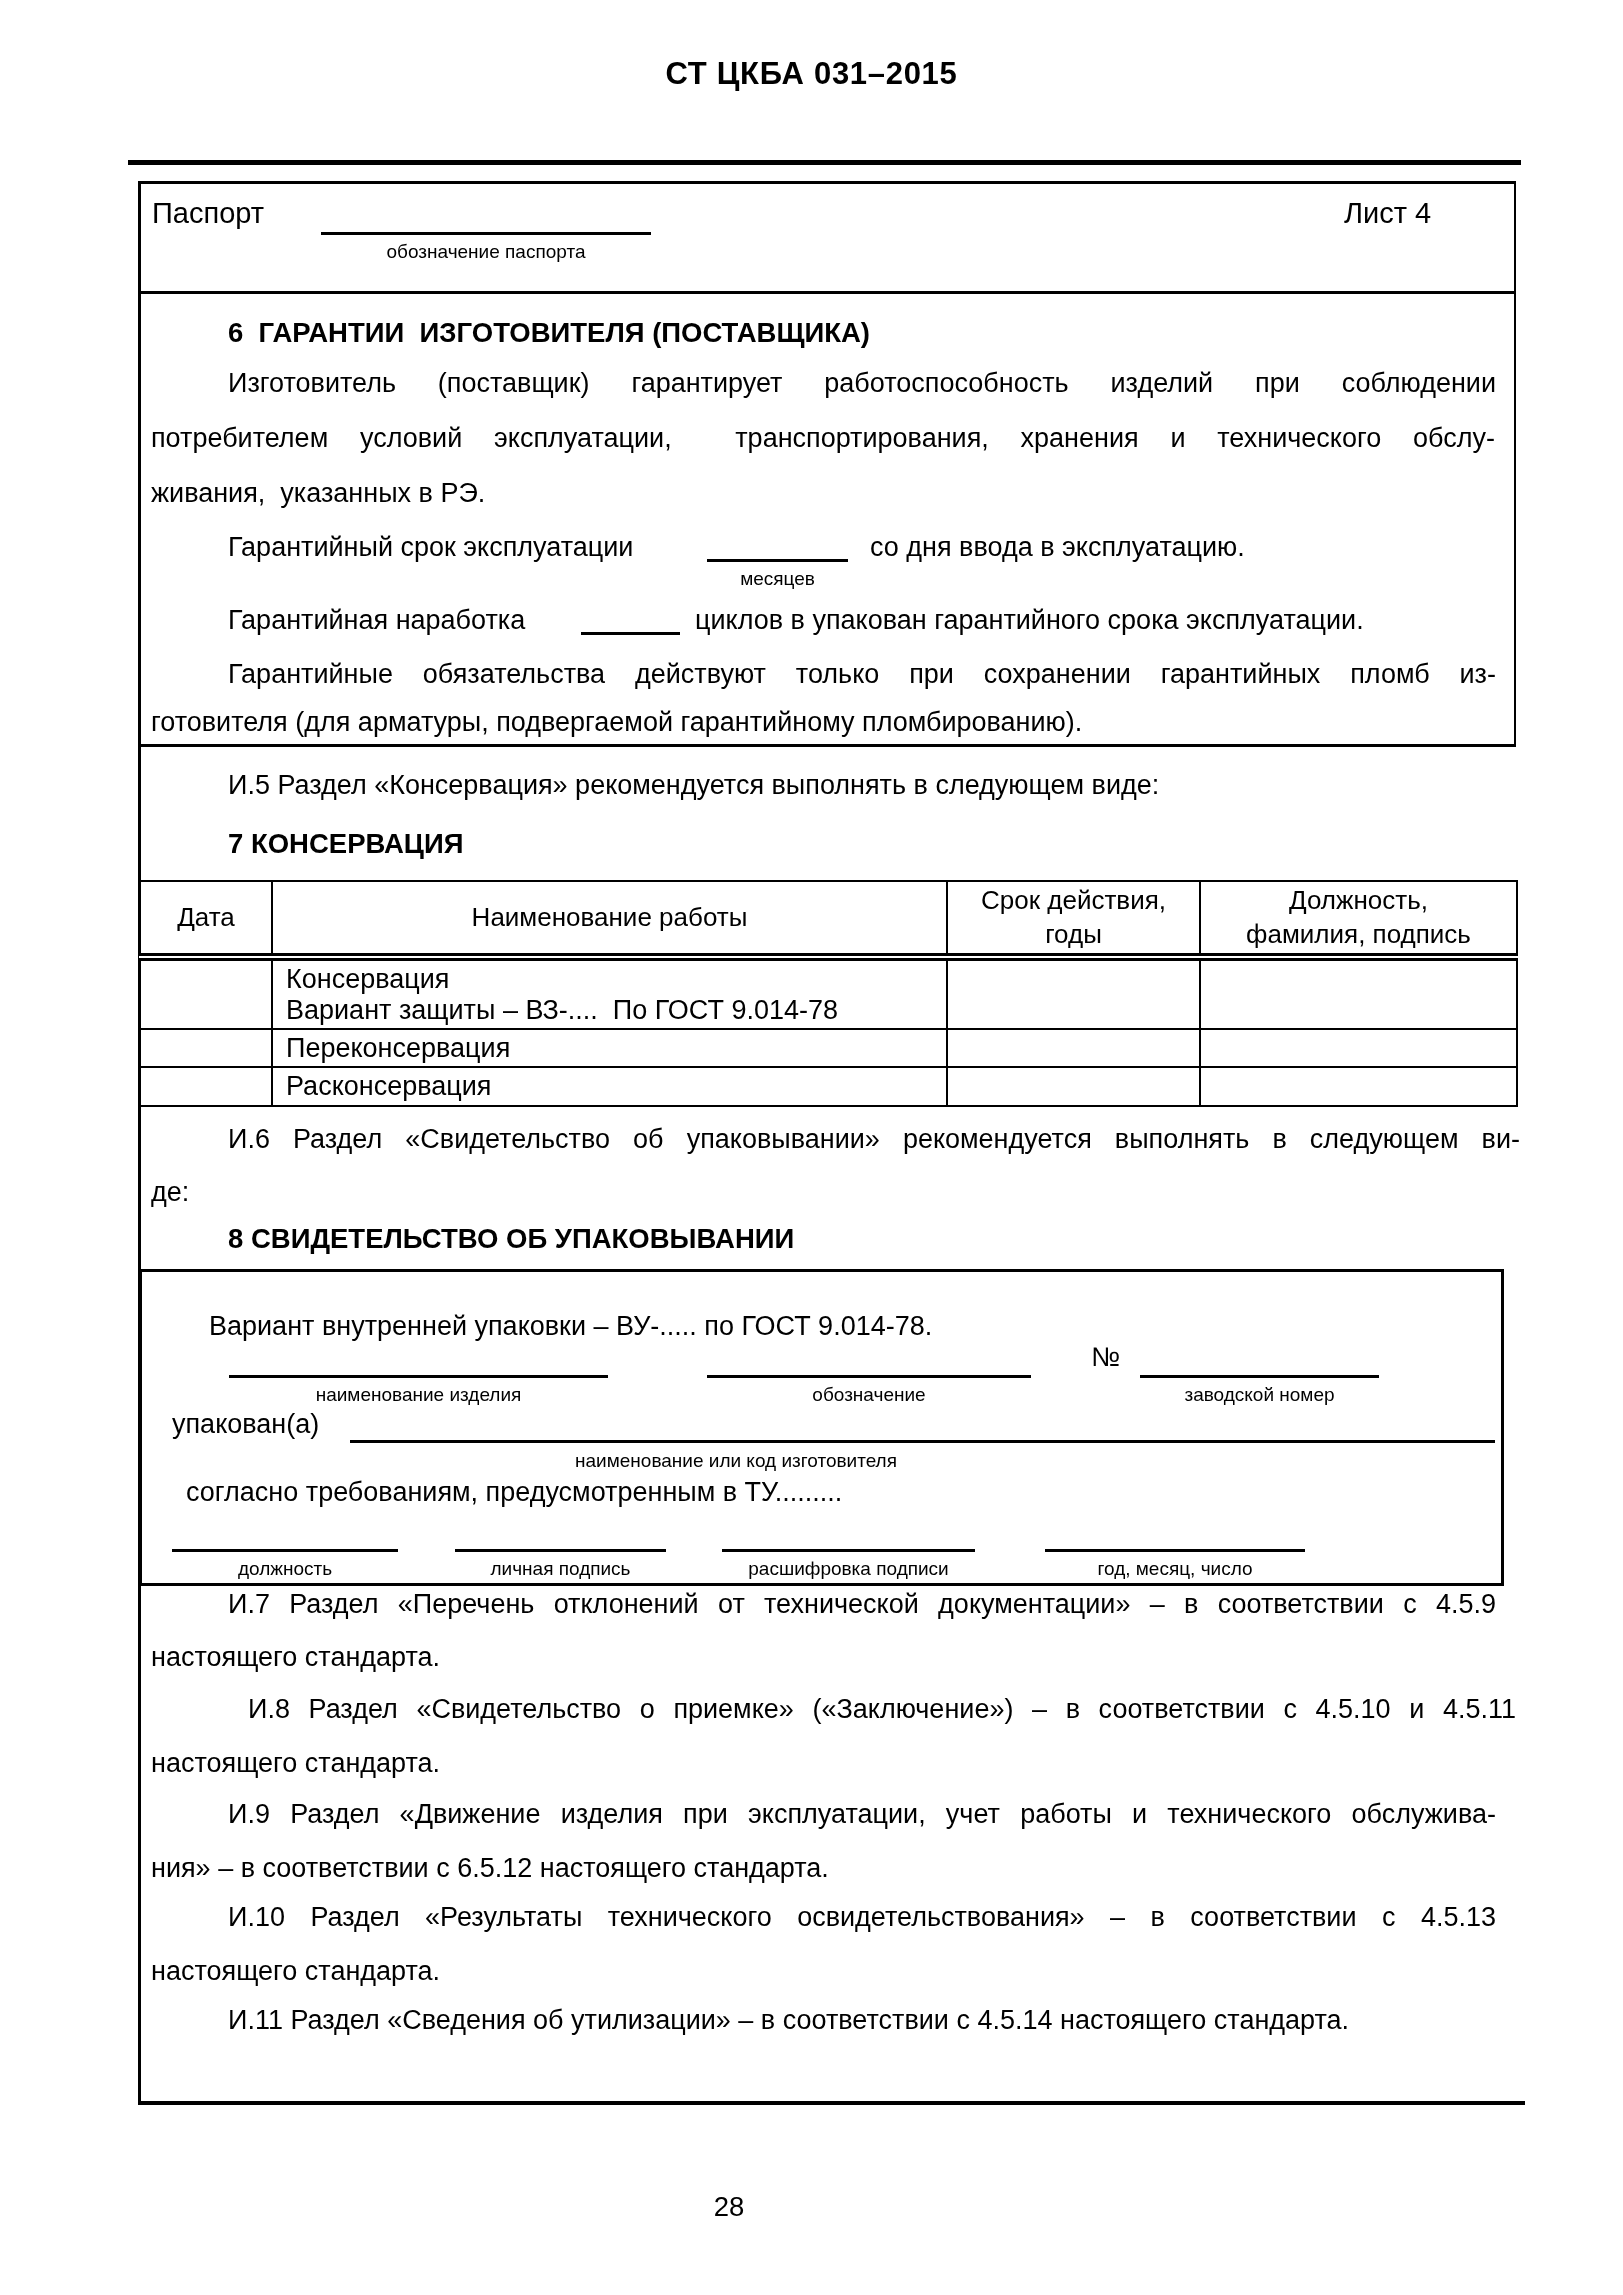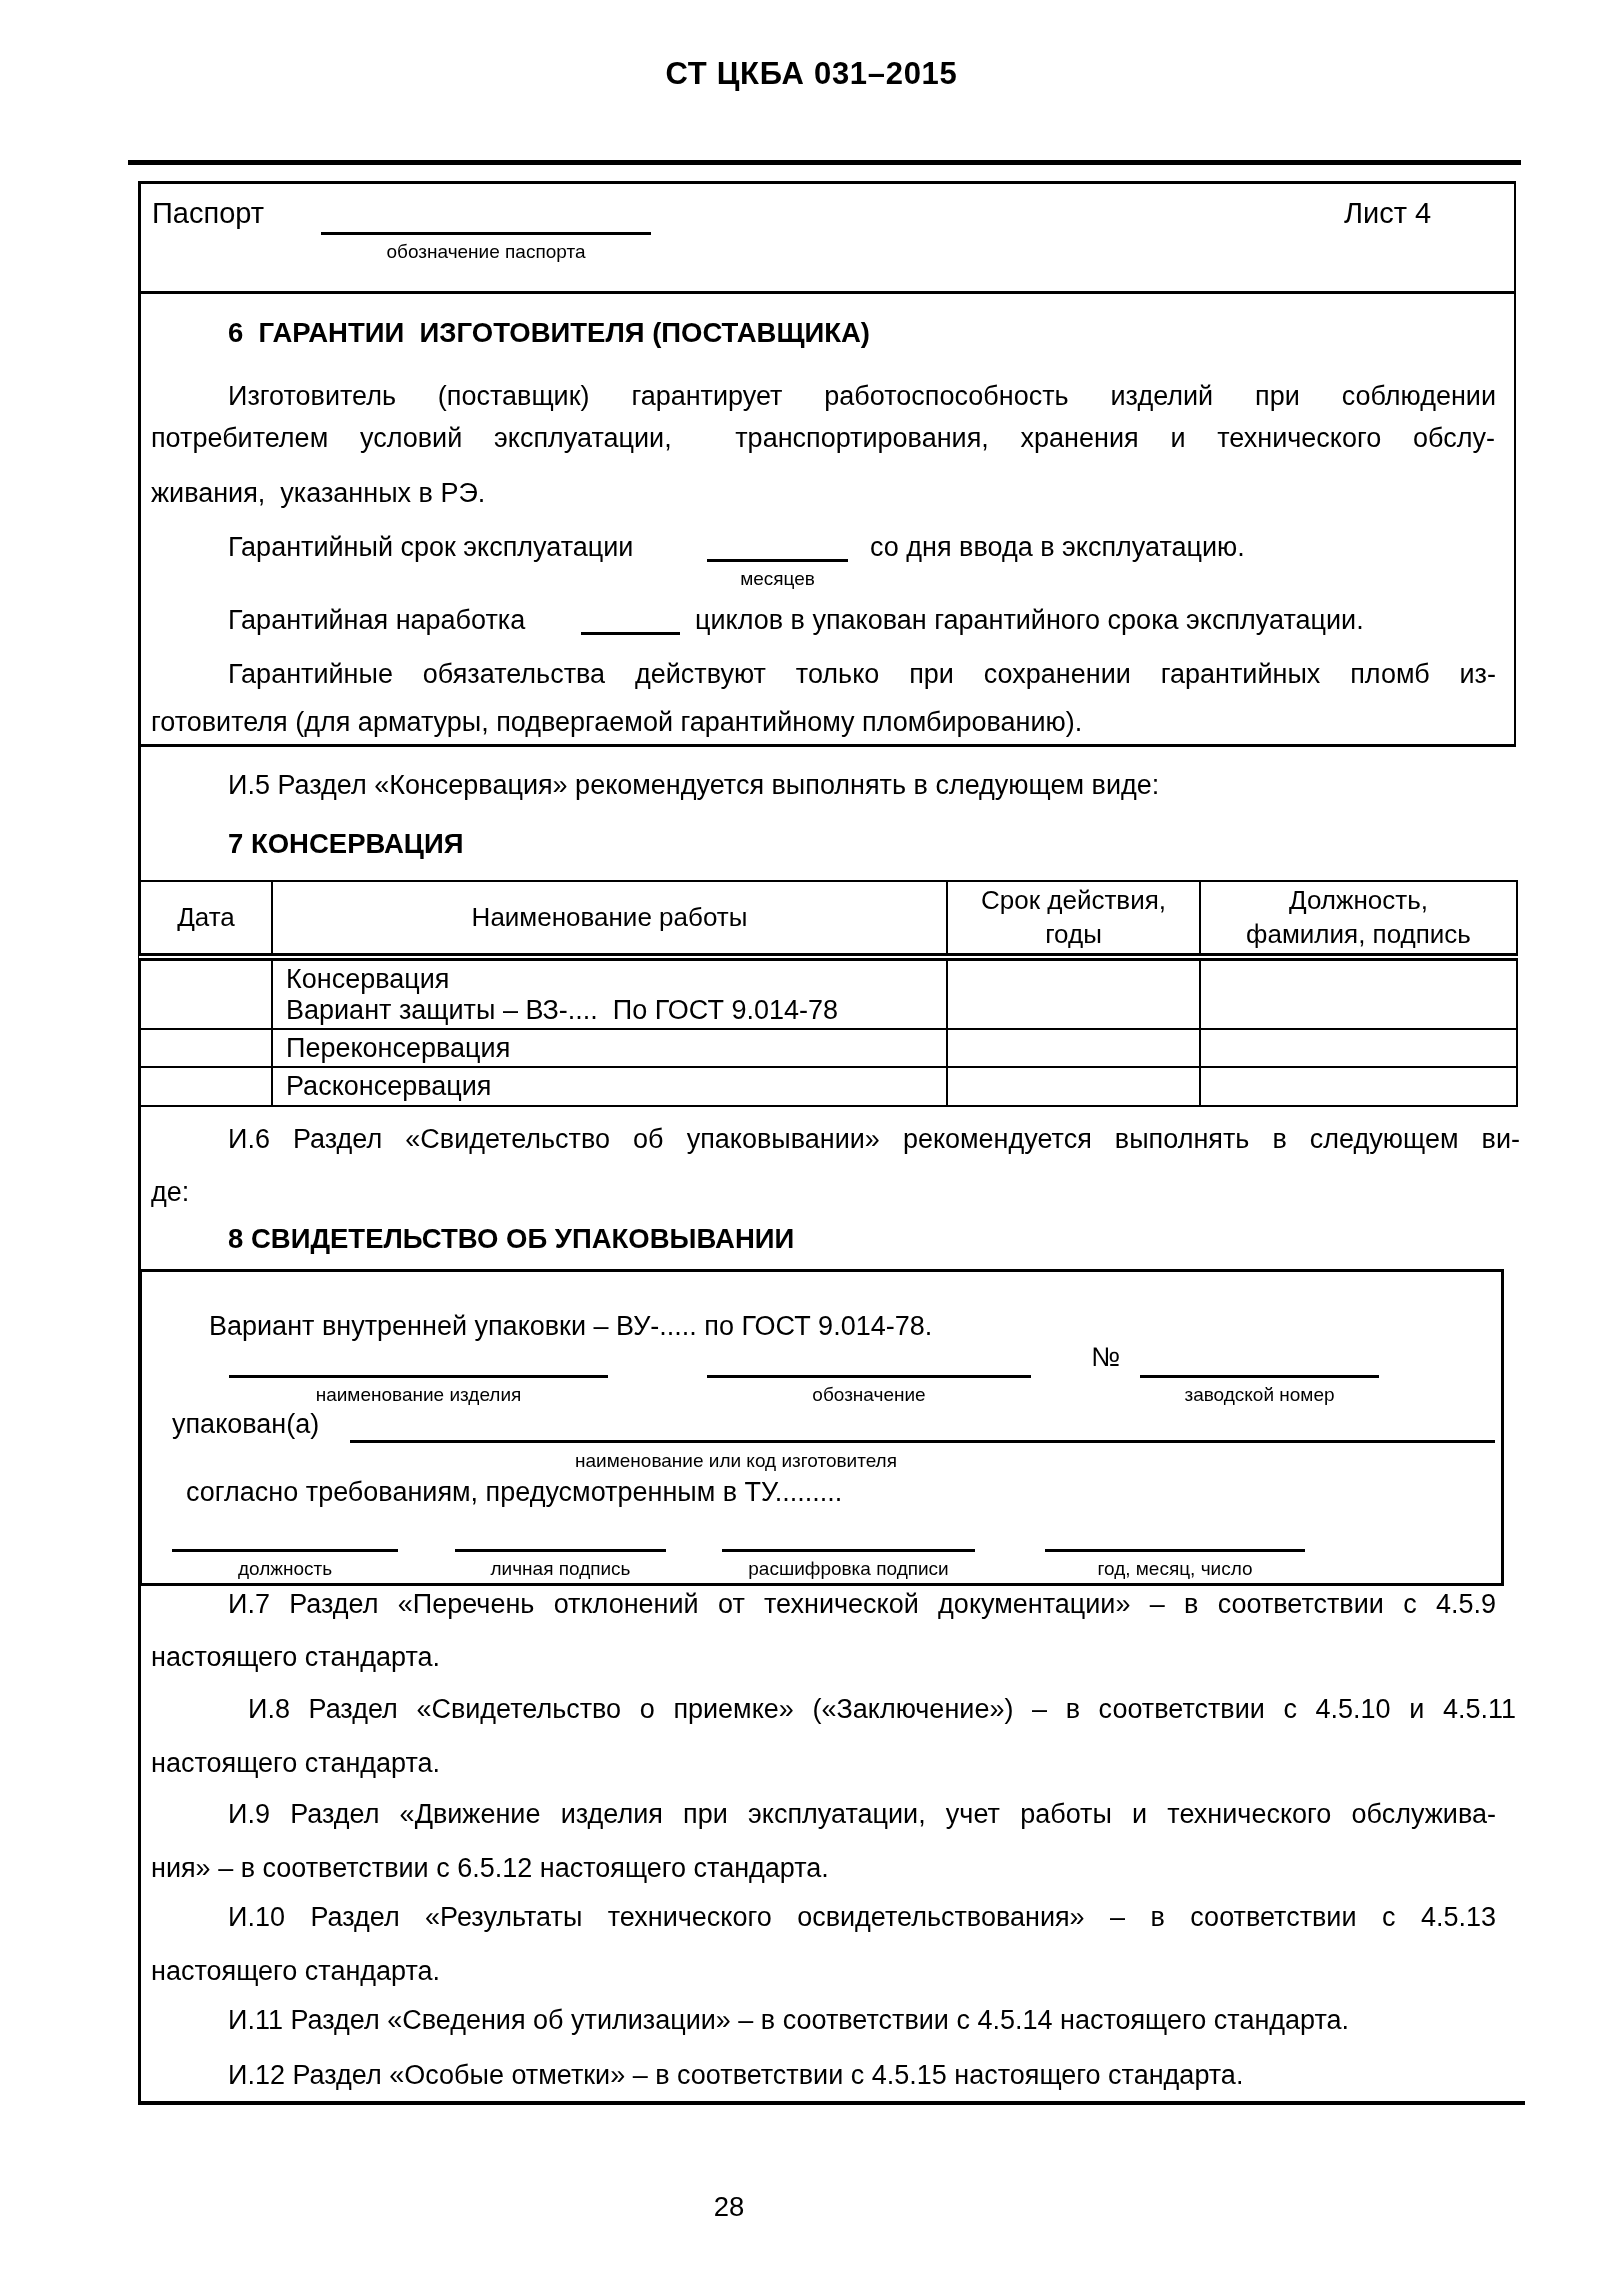--- a/index.html
+++ b/index.html
@@ -70,21 +70,21 @@
   <div class="abs frame-bottom"></div>
 
   <div class="abs passport-box"></div>
   <div class="abs t" style="left:152px; top:195px; font-size:29px;">Паспорт</div>
   <div class="abs blank" style="left:321px; top:232px; width:330px;"></div>
   <div class="abs small-c" style="left:321px; top:241px; width:330px;">обозначение паспорта</div>
   <div class="abs t" style="left:1344px; top:195px; font-size:29px;">Лист 4</div>
 
   <div class="abs warranty-box"></div>
   <div class="abs t bold" style="left:228px; top:316px; font-size:27.5px;">6&nbsp; ГАРАНТИИ&nbsp; ИЗГОТОВИТЕЛЯ (ПОСТАВЩИКА)</div>
-  <div class="abs tj" style="left:228px; top:380px; width:1268px;">Изготовитель (поставщик) гарантирует работоспособность изделий при соблюдении</div>
+  <div class="abs tj" style="left:228px; top:367px; width:1268px;">Изготовитель (поставщик) гарантирует работоспособность изделий при соблюдении</div>
   <div class="abs tj" style="left:151px; top:422px; width:1344px;">потребителем условий эксплуатации,&nbsp; транспортирования, хранения и технического обслу-</div>
   <div class="abs t" style="left:151px; top:477px;">живания,&nbsp; указанных в РЭ.</div>
 
   <div class="abs t" style="left:228px; top:531px;">Гарантийный срок эксплуатации</div>
   <div class="abs blank" style="left:707px; top:559px; width:141px;"></div>
   <div class="abs t" style="left:870px; top:531px;">со дня ввода в эксплуатацию.</div>
   <div class="abs small-c" style="left:707px; top:568px; width:141px;">месяцев</div>
 
   <div class="abs t" style="left:228px; top:604px;">Гарантийная наработка</div>
   <div class="abs blank" style="left:581px; top:632px; width:99px;"></div>
@@ -185,18 +185,17 @@
 
   <div class="abs tj" style="left:228px; top:1588px; width:1268px;">И.7 Раздел «Перечень отклонений от технической документации» – в соответствии с 4.5.9</div>
   <div class="abs t" style="left:151px; top:1641px;">настоящего стандарта.</div>
   <div class="abs tj" style="left:240px; top:1693px; width:1268px;margin-left:8px;">И.8 Раздел «Свидетельство о приемке» («Заключение») – в соответствии с 4.5.10 и 4.5.11</div>
   <div class="abs t" style="left:151px; top:1747px;">настоящего стандарта.</div>
   <div class="abs tj" style="left:228px; top:1798px; width:1268px;">И.9 Раздел «Движение изделия при эксплуатации, учет работы и технического обслужива-</div>
   <div class="abs t" style="left:151px; top:1852px;">ния» – в соответствии с 6.5.12 настоящего стандарта.</div>
   <div class="abs tj" style="left:228px; top:1901px; width:1268px;">И.10 Раздел «Результаты технического освидетельствования» – в соответствии с 4.5.13</div>
   <div class="abs t" style="left:151px; top:1955px;">настоящего стандарта.</div>
   <div class="abs t" style="left:228px; top:2004px;">И.11 Раздел «Сведения об утилизации» – в соответствии с 4.5.14 настоящего стандарта.</div>
-  <div class="abs t" style="left:228px; top:2059px;">И.12 Раздел «Особые отметки» – в соответствии с 4.5.15 настоящего стандарта.</div>
 
   <div class="abs pgnum center" style="left:693px; top:2191px; width:72px;">28</div>
 
 </div>
 
 
 </body></html>

